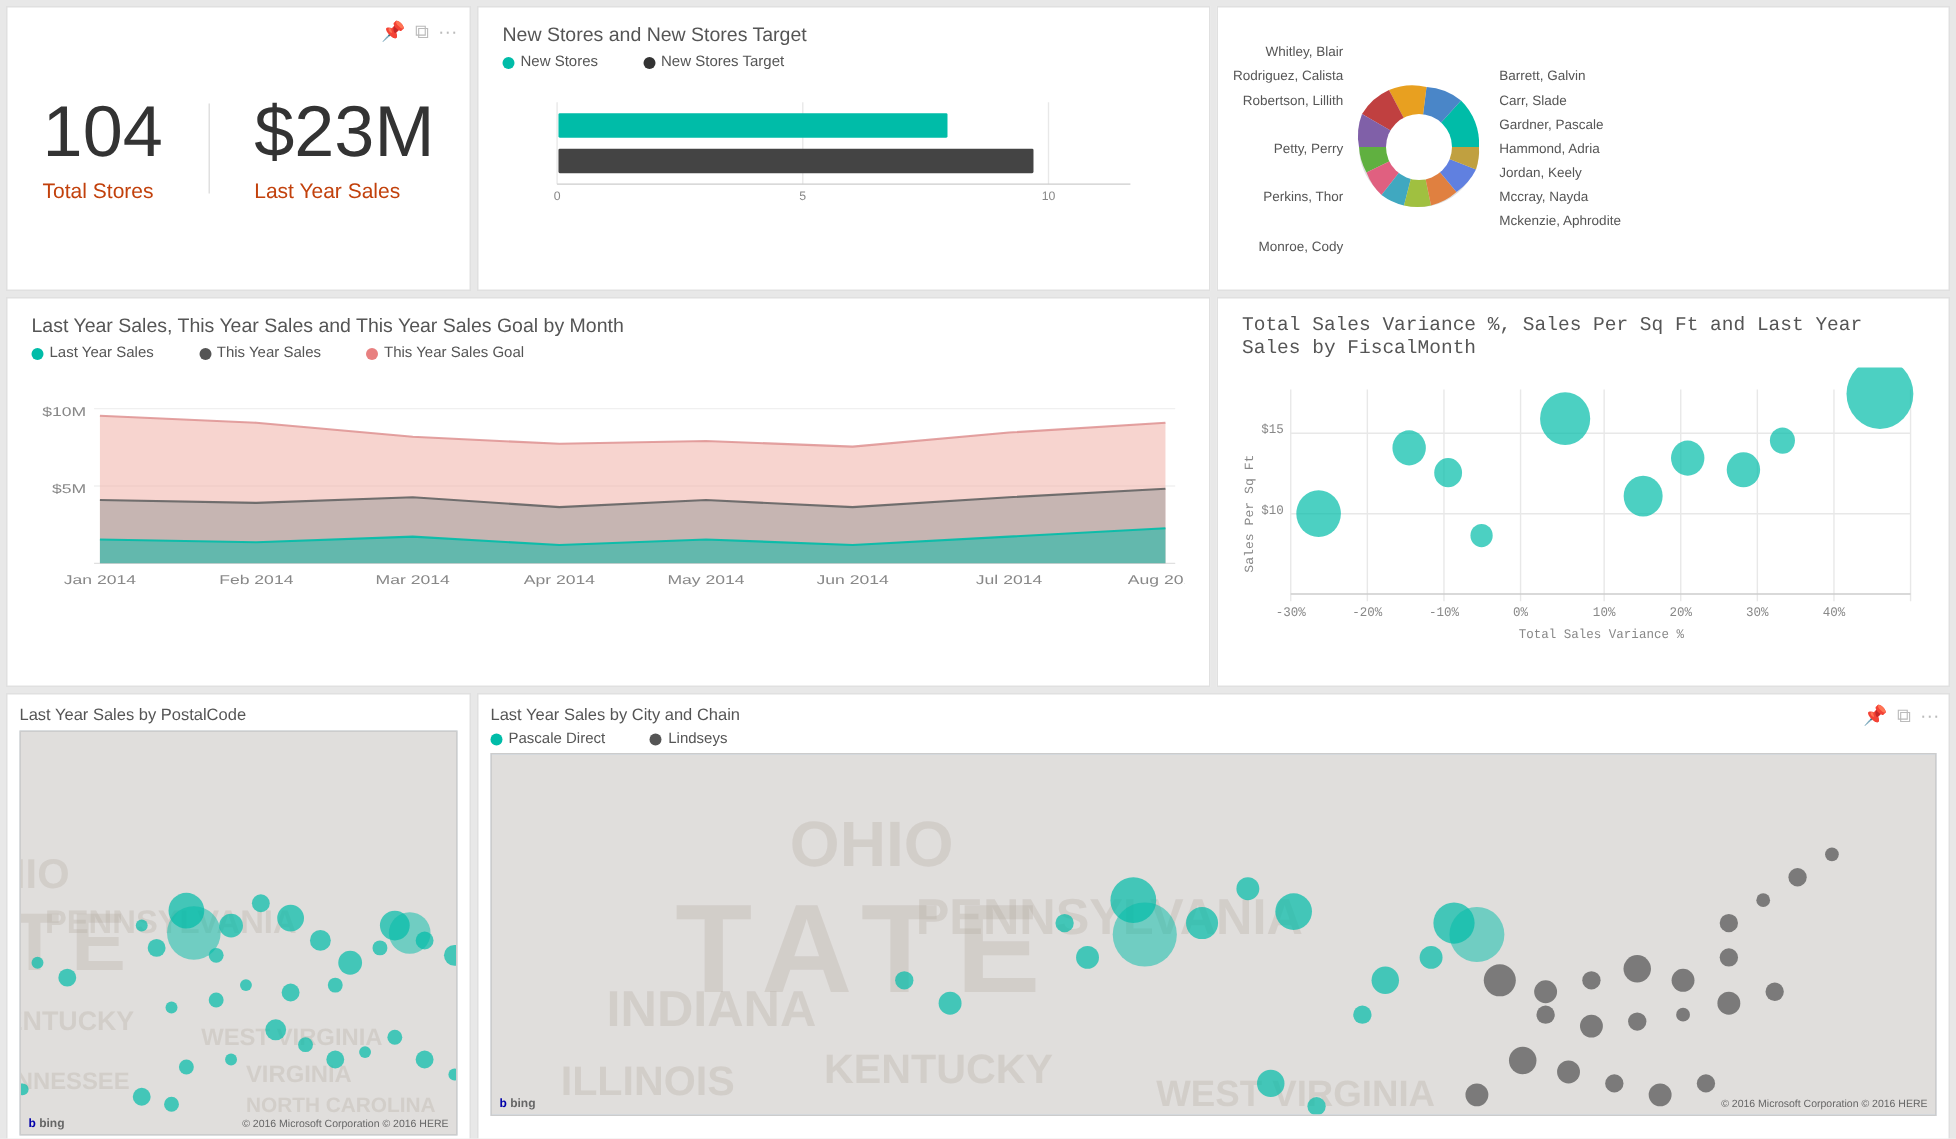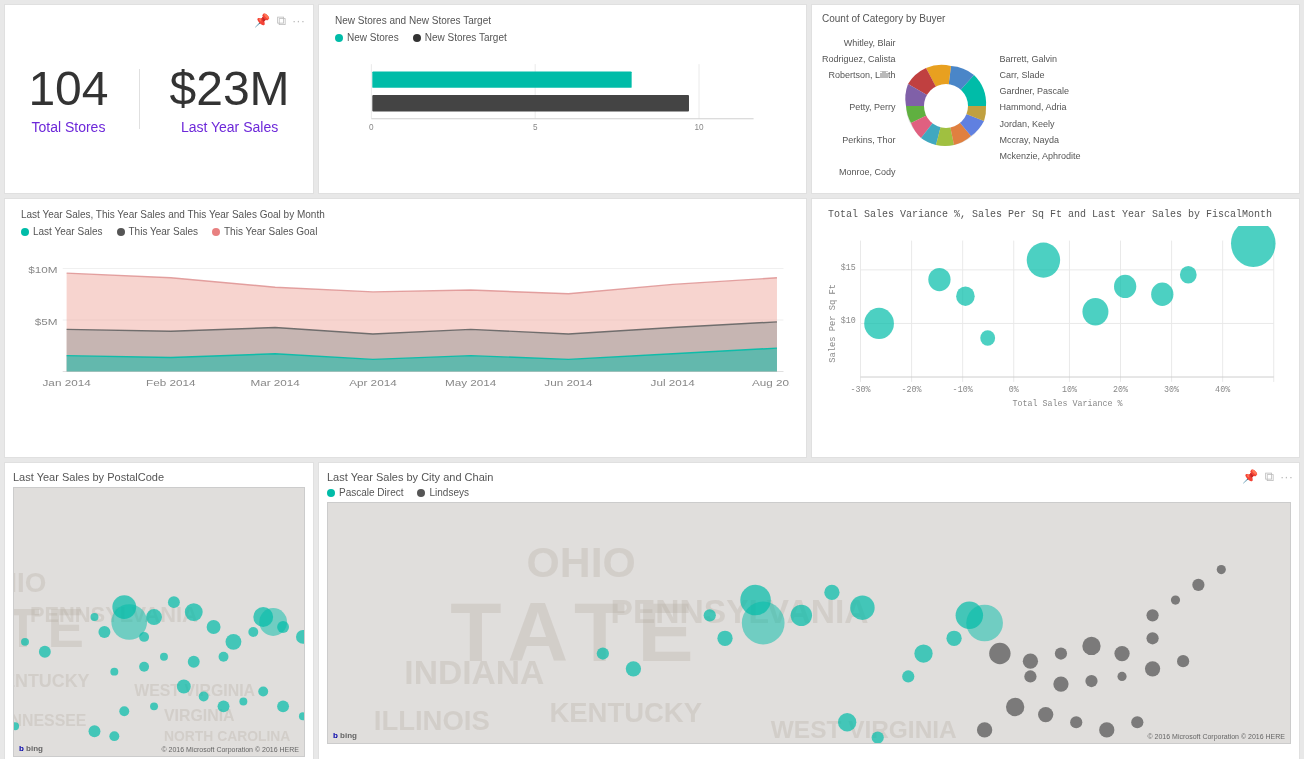--- a/index.html
+++ b/index.html
@@ -42,59 +42,59 @@
     .kpi-icons {
       position: absolute;
       top: 8px;
       right: 8px;
       display: flex;
       gap: 6px;
       color: #aaa;
       font-size: 14px;
     }
     .kpi-section {
-      text-align: center;
+      text-align: left;
       padding: 10px 20px;
     }
     .kpi-number {
       font-size: 48px;
       font-weight: 300;
       color: #333;
       line-height: 1.1;
     }
     .kpi-label {
       font-size: 14px;
-      color: #6d28d9;
+      color: #c2410c;
       margin-top: 4px;
     }
     .kpi-divider {
       width: 1px;
       height: 60px;
       background: #e0e0e0;
       margin: 0 10px;
     }
     .kpi-row {
       display: flex;
       align-items: center;
     }
 
     
     .card-bar {
       grid-column: 2;
       grid-row: 1;
       padding: 10px 16px;
     }
     .chart-title {
-      font-size: 10px;
+      font-size: 13px;
       color: #555;
       margin-bottom: 6px;
     }
     .legend {
       display: flex;
-      gap: 14px;
+      gap: 30px;
       margin-bottom: 8px;
       flex-wrap: wrap;
     }
     .legend-item {
       display: flex;
       align-items: center;
       gap: 4px;
       font-size: 10px;
       color: #555;
     }
@@ -284,21 +284,20 @@
       <rect x="41" y="44" width="348" height="18" fill="#444" rx="1"></rect>
 
       <line x1="40" y1="70" x2="460" y2="70" stroke="#ccc" stroke-width="1"></line>
       <text x="40" y="82" text-anchor="middle" class="axis-label-x">0</text>
       <text x="220" y="82" text-anchor="middle" class="axis-label-x">5</text>
       <text x="400" y="82" text-anchor="middle" class="axis-label-x">10</text>
     </svg>
   </div>
 
   <div class="card card-pie">
-    <div class="chart-title">Count of Category by Buyer</div>
     <div class="pie-content">
       <div class="pie-labels-left">
         <div>Whitley, Blair</div>
         <div>Rodriguez, Calista</div>
         <div>Robertson, Lillith</div>
         <div>&nbsp;</div>
         <div>Petty, Perry</div>
         <div>&nbsp;</div>
         <div>Perkins, Thor</div>
         <div>&nbsp;</div>

